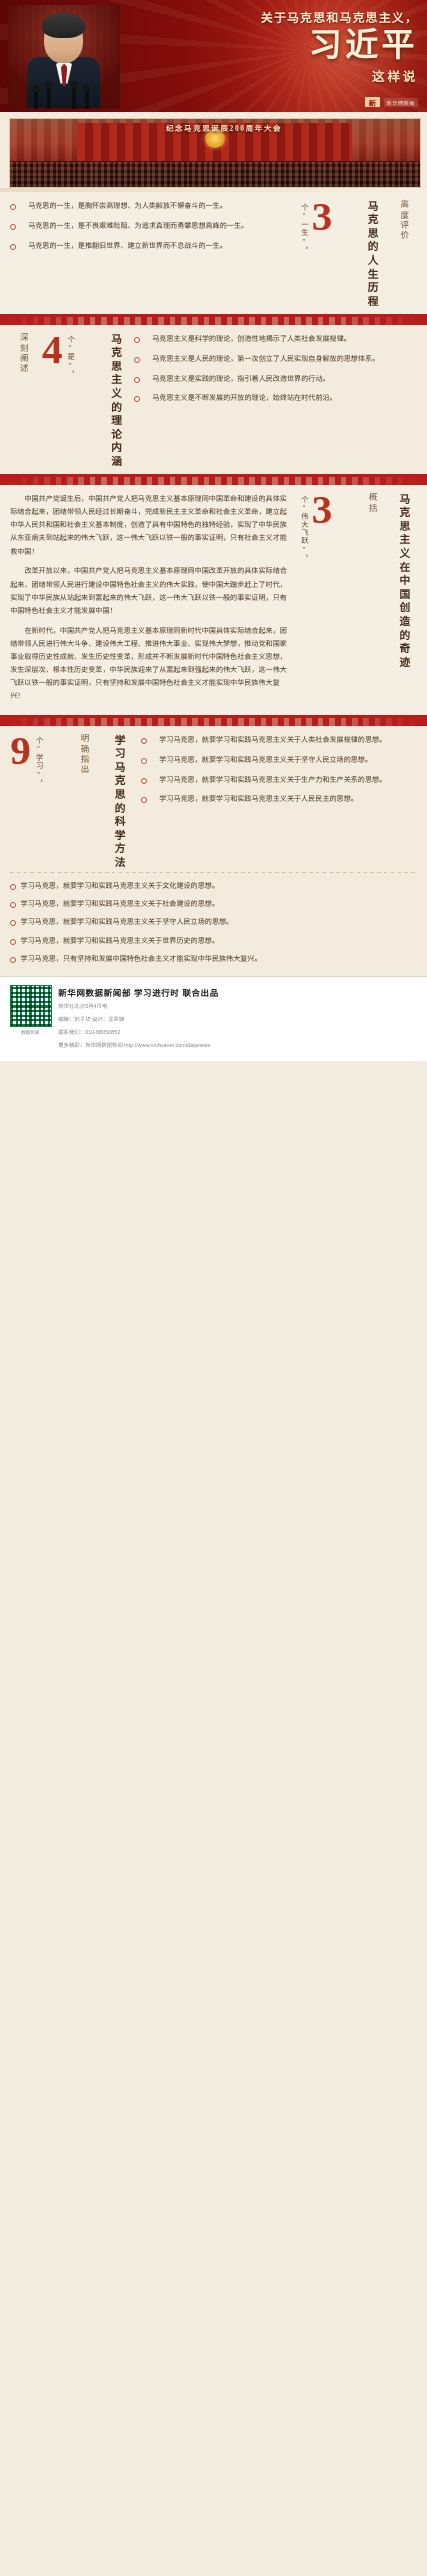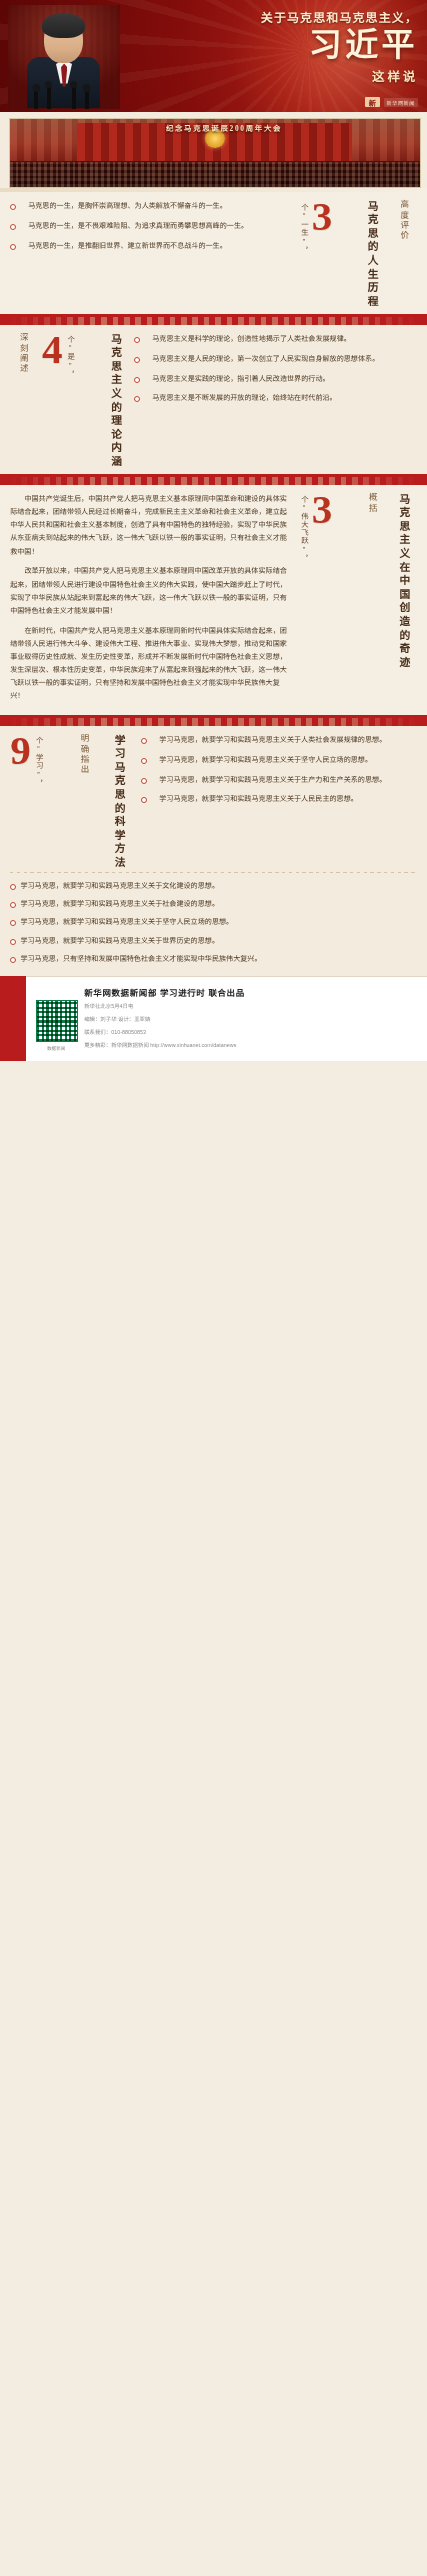--- a/index.html
+++ b/index.html
@@ -166,21 +166,21 @@
   .learn-item:before{
     content:"";position:absolute;left:0;top:4px;width:4px;height:4px;border-radius:50%;
     background:#fff;border:1.1px solid #c0442c;
   }
   .seg-deco{
     height:0.6px;background:repeating-linear-gradient(90deg,#cbb189 0 3.4px,transparent 3.4px 6.8px);
     margin:2.3px 0 6.8px;opacity:.7;
   }
 
   
-  .footer{background:#ffffff;border-top:1.1px solid #e2d7c3;padding:8px 10.2px 10.2px;display:flex;gap:8px;align-items:flex-end;margin-left:26px;}
+  .footer{background:#ffffff;border-top:1.1px solid #e2d7c3;padding:8px 10.2px 10.2px;display:flex;gap:8px;align-items:flex-start;}
   .qr{width:40px;}
   .qrbox{
     width:40px;height:40px;background:
       repeating-linear-gradient(90deg,#0a7d4b 0 2.3px,#ffffff 2.3px 4.6px),
       repeating-linear-gradient(0deg,#0a7d4b 0 2.3px,#ffffff 2.3px 4.6px);
     background-blend-mode:multiply;border:1.1px solid #0a7d4b;
   }
   .qr .qrlabel{font-size:4.6px;color:#888;text-align:center;margin-top:2.3px;}
   .foot-main{flex:1;padding-top:1.1px;}
   .foot-title{font-size:8.5px;font-weight:bold;color:#222;letter-spacing:0.6px;}

